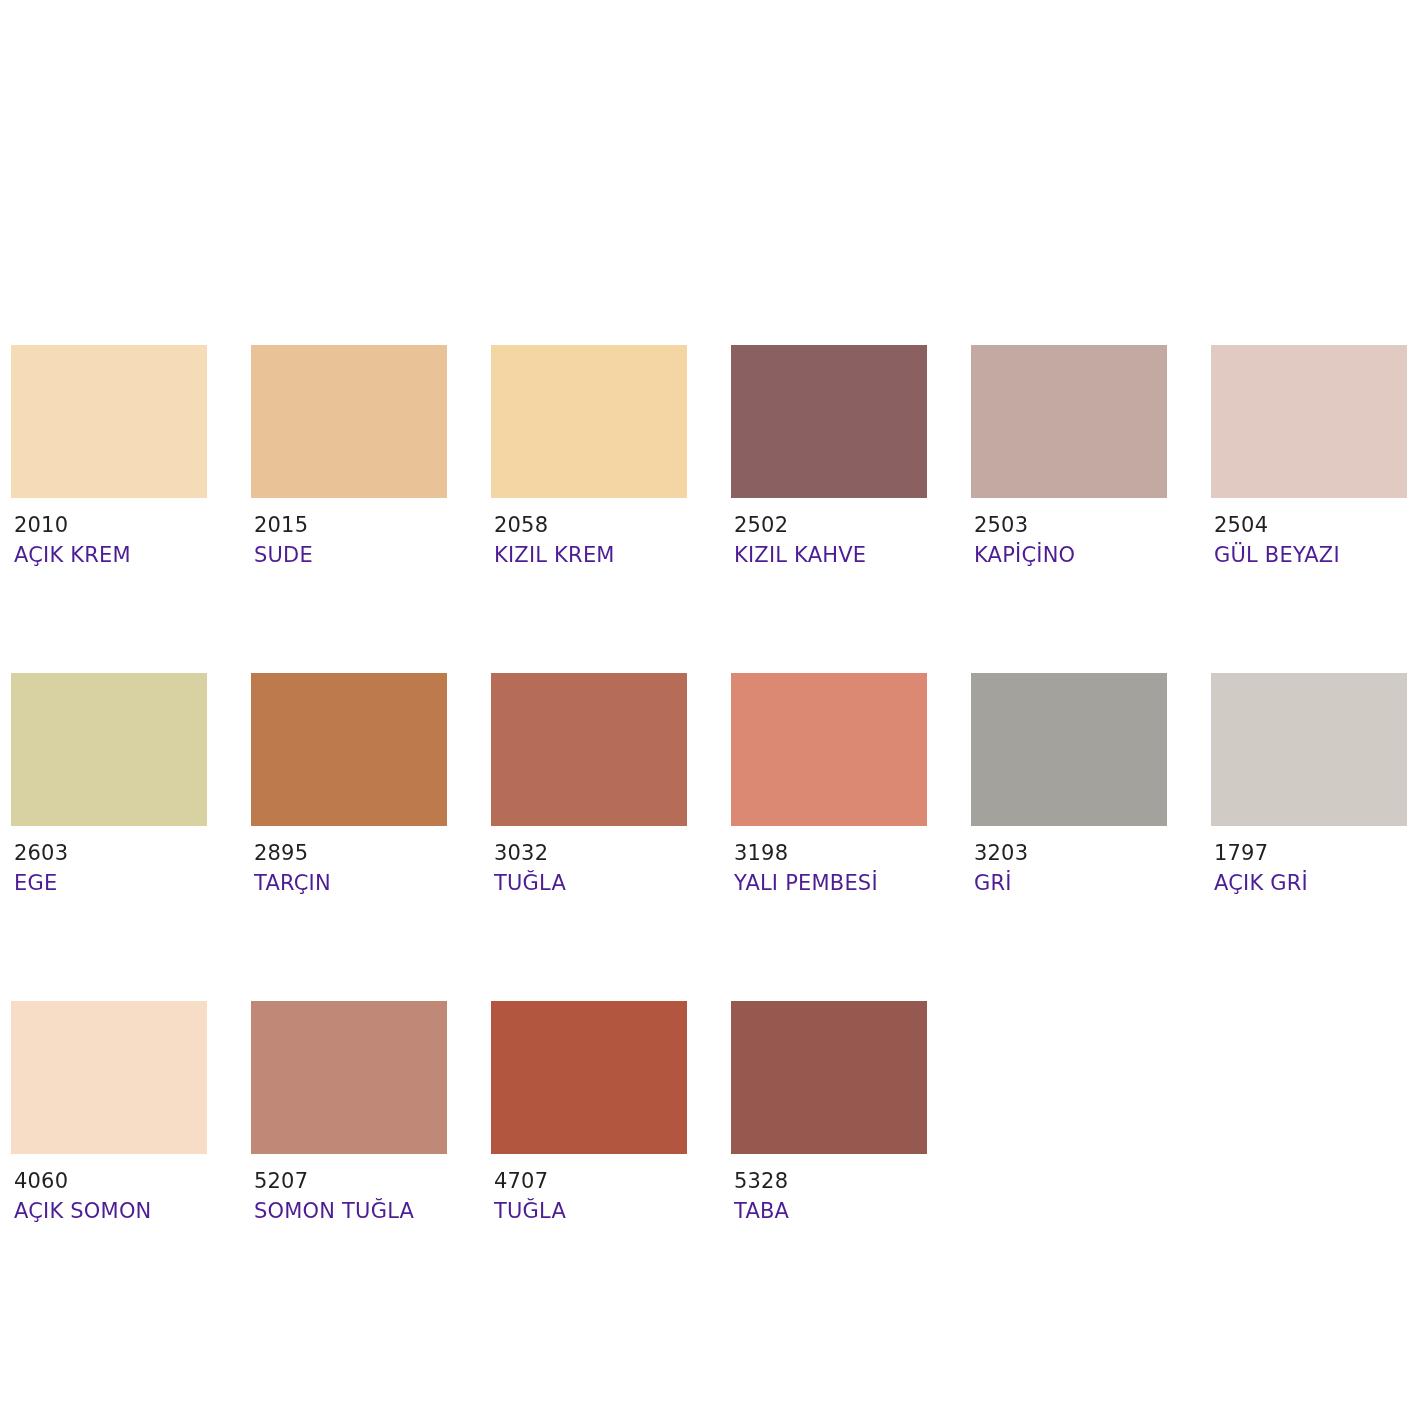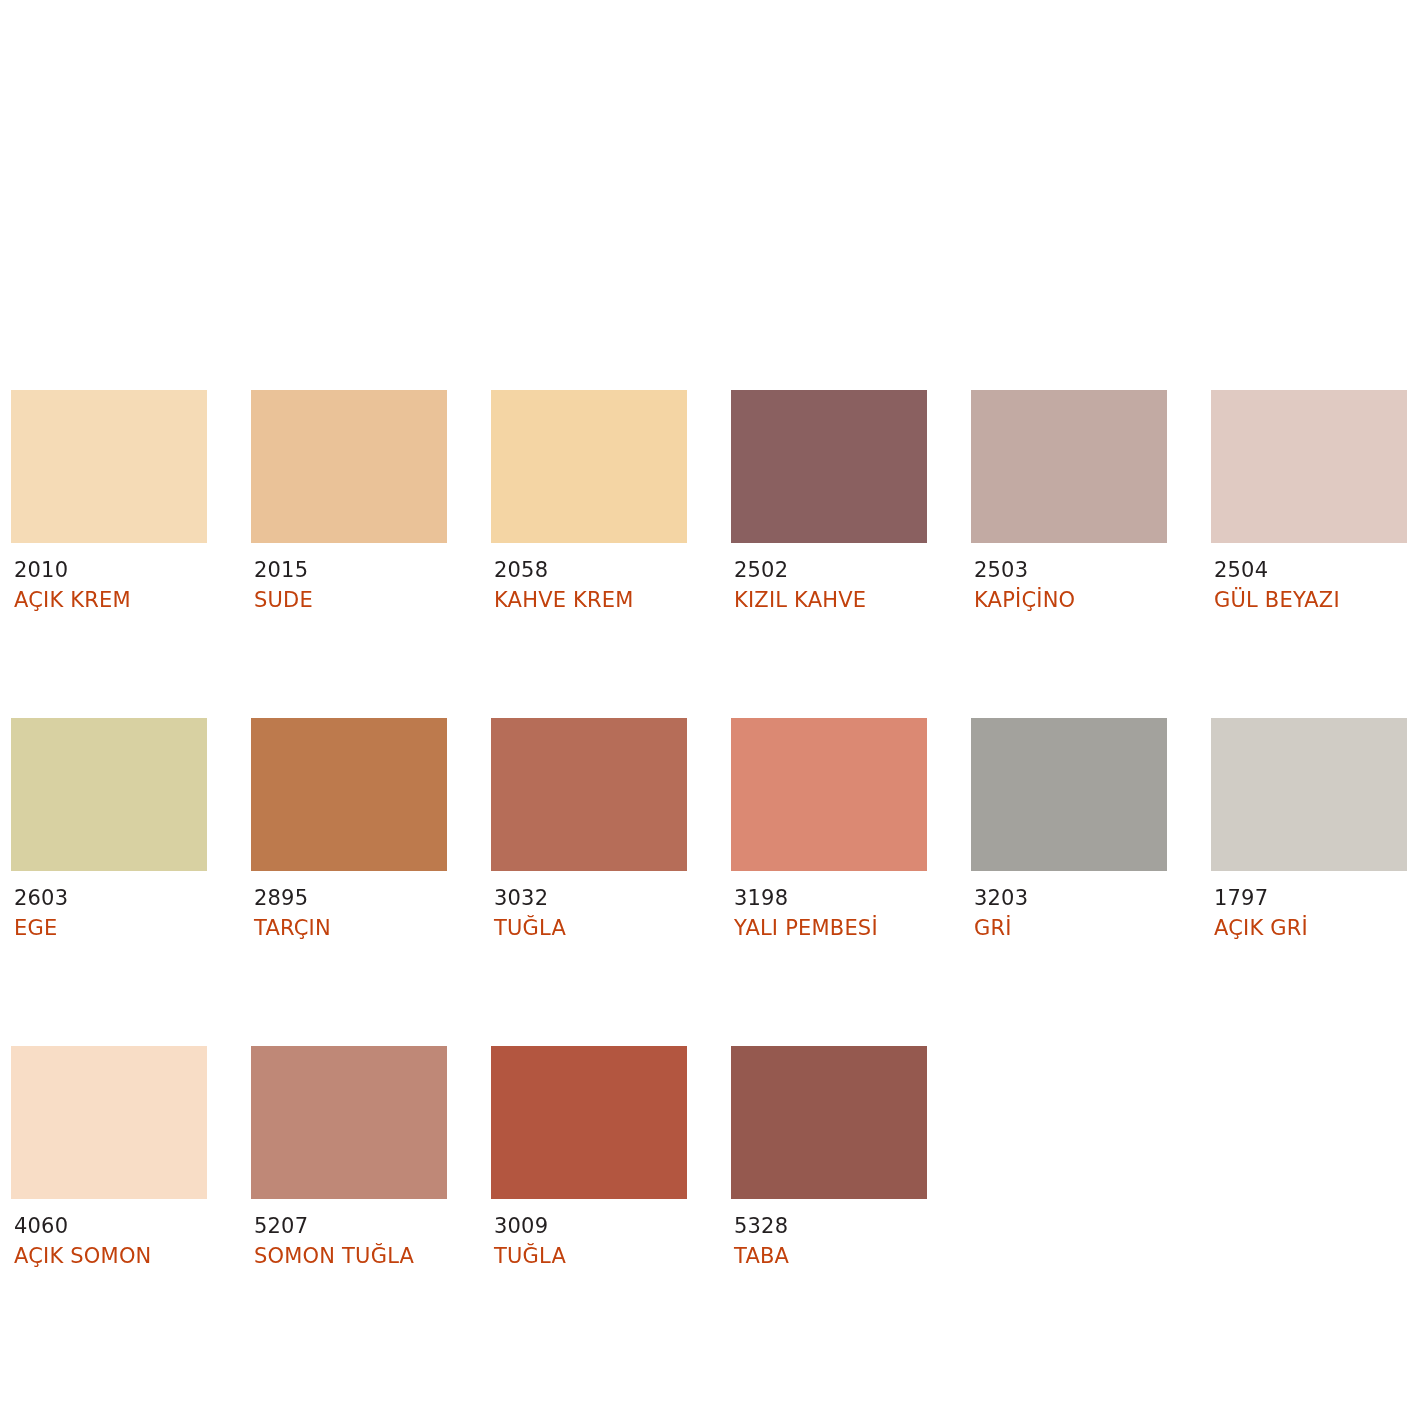--- a/index.html
+++ b/index.html
@@ -27,21 +27,20 @@
 
   .swatch-grid {
     position: absolute;
     left: 11px;
     top: 345px;
     width: 1396px;
     display: grid;
     grid-template-columns: repeat(6, 196px);
     column-gap: 44px;
     row-gap: 102px;
-    margin-top: 45px;
   }
 
   .swatch-cell {
     width: 196px;
   }
 
   .swatch-chip {
     width: 196px;
     height: 153px;
     display: block;
@@ -60,21 +59,21 @@
     color: #231f20;
     font-family: "DejaVu Sans", "Liberation Sans", sans-serif;
     white-space: nowrap;
   }
 
   .swatch-name {
     display: block;
     font-size: 21px;
     line-height: 31px;
     letter-spacing: 0.2px;
-    color: #c2410c;
+    color: #4c1d95;
     font-family: "DejaVu Sans", "Liberation Sans", sans-serif;
     white-space: nowrap;
   }
 </style>
 </head>
 <body style="background: rgb(255, 255, 255);">
 
 <div id="palette-board">
   <div class="swatch-grid" id="swatch-grid">
       <div class="swatch-cell">
@@ -88,21 +87,21 @@
         <div class="swatch-chip" style="background-color: rgb(234, 194, 152);"></div>
         <div class="swatch-meta">
           <span class="swatch-code">2015</span>
           <span class="swatch-name">SUDE</span>
         </div>
       </div>
       <div class="swatch-cell">
         <div class="swatch-chip" style="background-color: rgb(244, 213, 164);"></div>
         <div class="swatch-meta">
           <span class="swatch-code">2058</span>
-          <span class="swatch-name">KAHVE KREM</span>
+          <span class="swatch-name">KIZIL KREM</span>
         </div>
       </div>
       <div class="swatch-cell">
         <div class="swatch-chip" style="background-color: rgb(138, 96, 96);"></div>
         <div class="swatch-meta">
           <span class="swatch-code">2502</span>
           <span class="swatch-name">KIZIL KAHVE</span>
         </div>
       </div>
       <div class="swatch-cell">
@@ -171,21 +170,21 @@
       <div class="swatch-cell">
         <div class="swatch-chip" style="background-color: rgb(191, 136, 119);"></div>
         <div class="swatch-meta">
           <span class="swatch-code">5207</span>
           <span class="swatch-name">SOMON TUĞLA</span>
         </div>
       </div>
       <div class="swatch-cell">
         <div class="swatch-chip" style="background-color: rgb(179, 86, 64);"></div>
         <div class="swatch-meta">
-          <span class="swatch-code">3009</span>
+          <span class="swatch-code">4707</span>
           <span class="swatch-name">TUĞLA</span>
         </div>
       </div>
       <div class="swatch-cell">
         <div class="swatch-chip" style="background-color: rgb(149, 89, 79);"></div>
         <div class="swatch-meta">
           <span class="swatch-code">5328</span>
           <span class="swatch-name">TABA</span>
         </div>
       </div>

